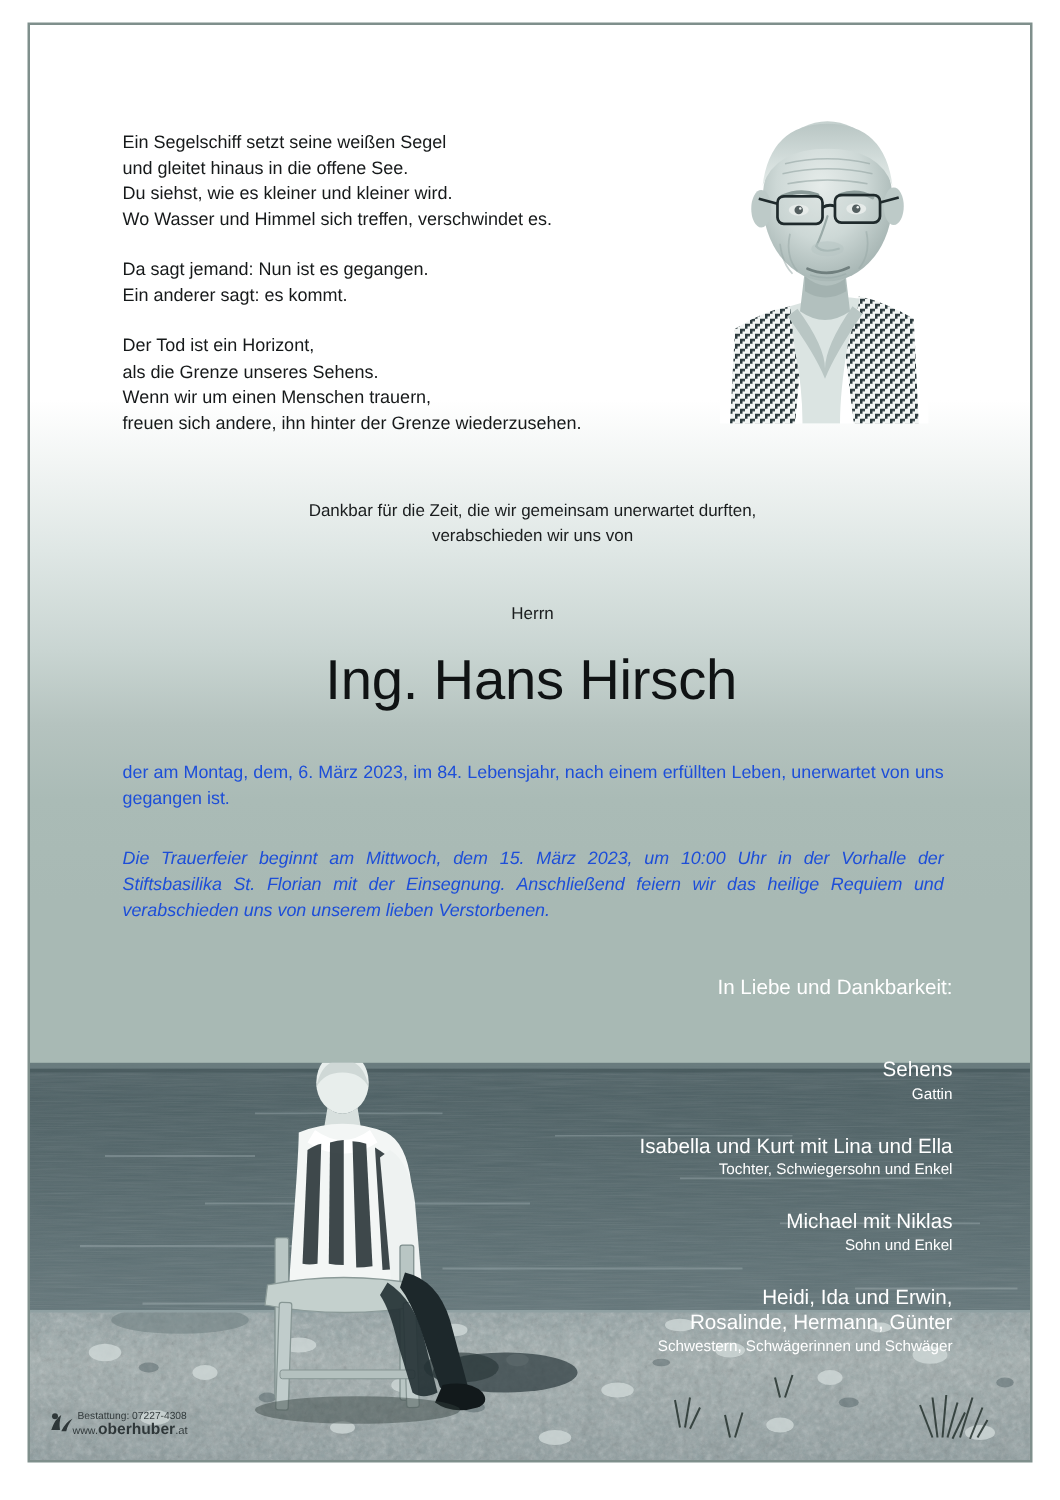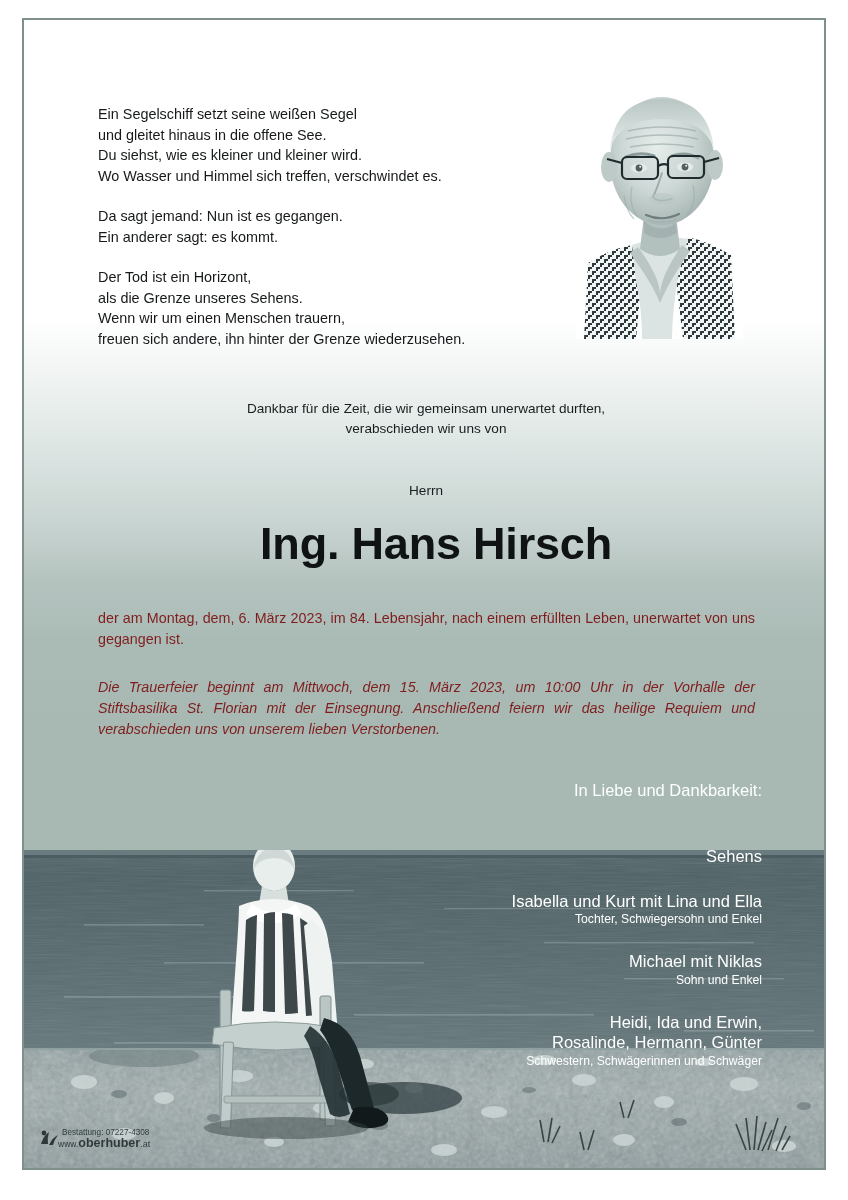--- a/index.html
+++ b/index.html
@@ -98,38 +98,38 @@
     left: 74px;
     top: 463px;
     width: 656px;
     text-align: center;
     font-size: 13.6px;
     color: #1a1d1e;
   }
 
   #deceased-name {
     position: absolute;
-    left: 84px;
+    left: 73px;
     top: 497px;
     width: 656px;
     text-align: center;
     font-size: 45px;
     line-height: 54px;
-    font-weight: 700;
+    font-weight: 400;
     color: #101314;
     letter-spacing: -0.2px;
   }
 
   .body-para {
     position: absolute;
     left: 74px;
     width: 657px;
     font-size: 14.3px;
     line-height: 21px;
-    color: #7f1d1d;
+    color: #1d4ed8;
     text-align: justify;
   }
   #para-death { top: 588px; }
   #para-service { top: 657px; font-style: italic; }
 
   
   #family {
     position: absolute;
     left: 400px;
     top: 760px;
@@ -478,20 +478,21 @@
     <div id="deceased-name">Ing. Hans Hirsch</div>
 
     <div id="para-death" class="body-para">der am Montag, dem, 6. März 2023, im 84. Lebensjahr, nach einem erfüllten Leben, unerwartet von uns gegangen ist.</div>
     <div id="para-service" class="body-para">Die Trauerfeier beginnt am Mittwoch, dem 15. März 2023, um 10:00 Uhr in der Vorhalle der Stiftsbasilika St. Florian mit der Einsegnung. Anschließend feiern wir das heilige Requiem und verabschieden uns von unserem lieben Verstorbenen.</div>
 
     <div id="family">
       <div id="family-heading">In Liebe und Dankbarkeit:</div>
 
       <div class="family-group">
         <div class="family-names">Sehens</div>
+        <div class="family-relation">Gattin</div>
       </div>
       <div class="family-group">
         <div class="family-names">Isabella und Kurt mit Lina und Ella</div>
         <div class="family-relation">Tochter, Schwiegersohn und Enkel</div>
       </div>
       <div class="family-group">
         <div class="family-names">Michael mit Niklas</div>
         <div class="family-relation">Sohn und Enkel</div>
       </div>
       <div class="family-group">

